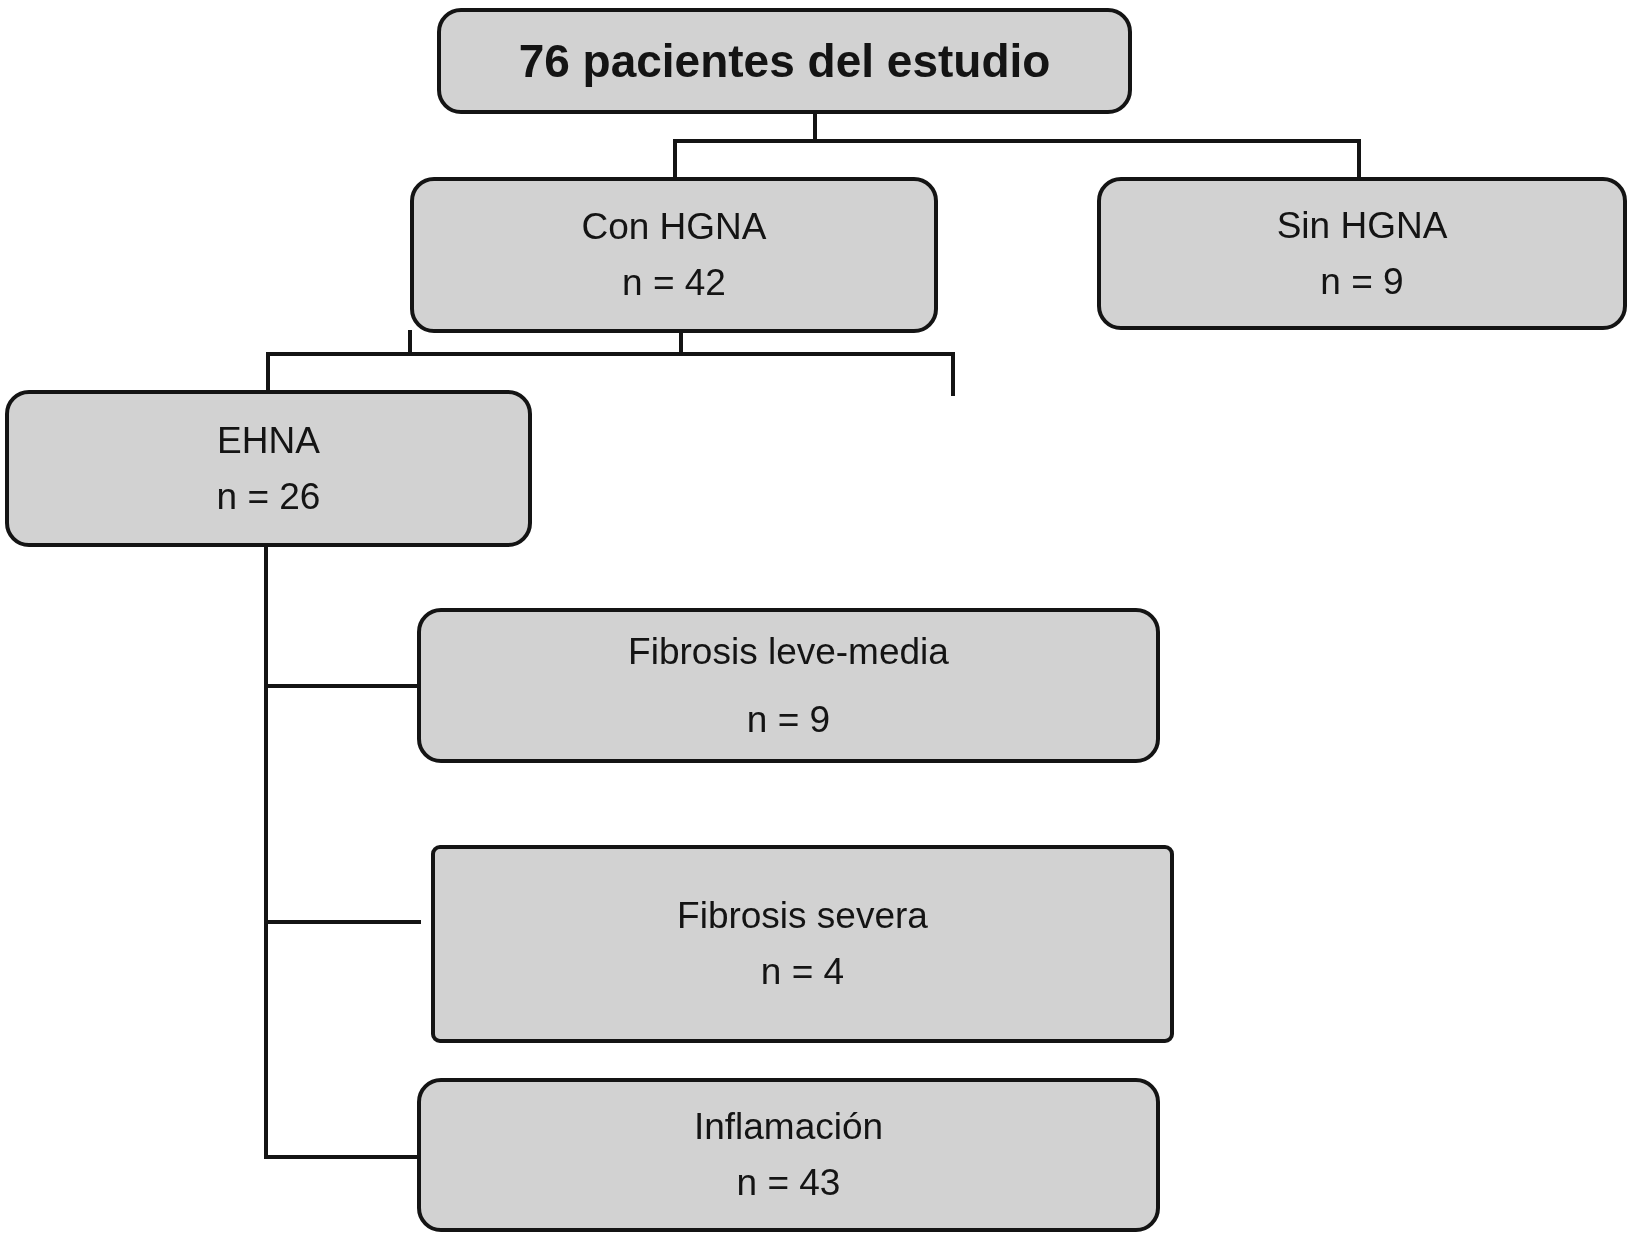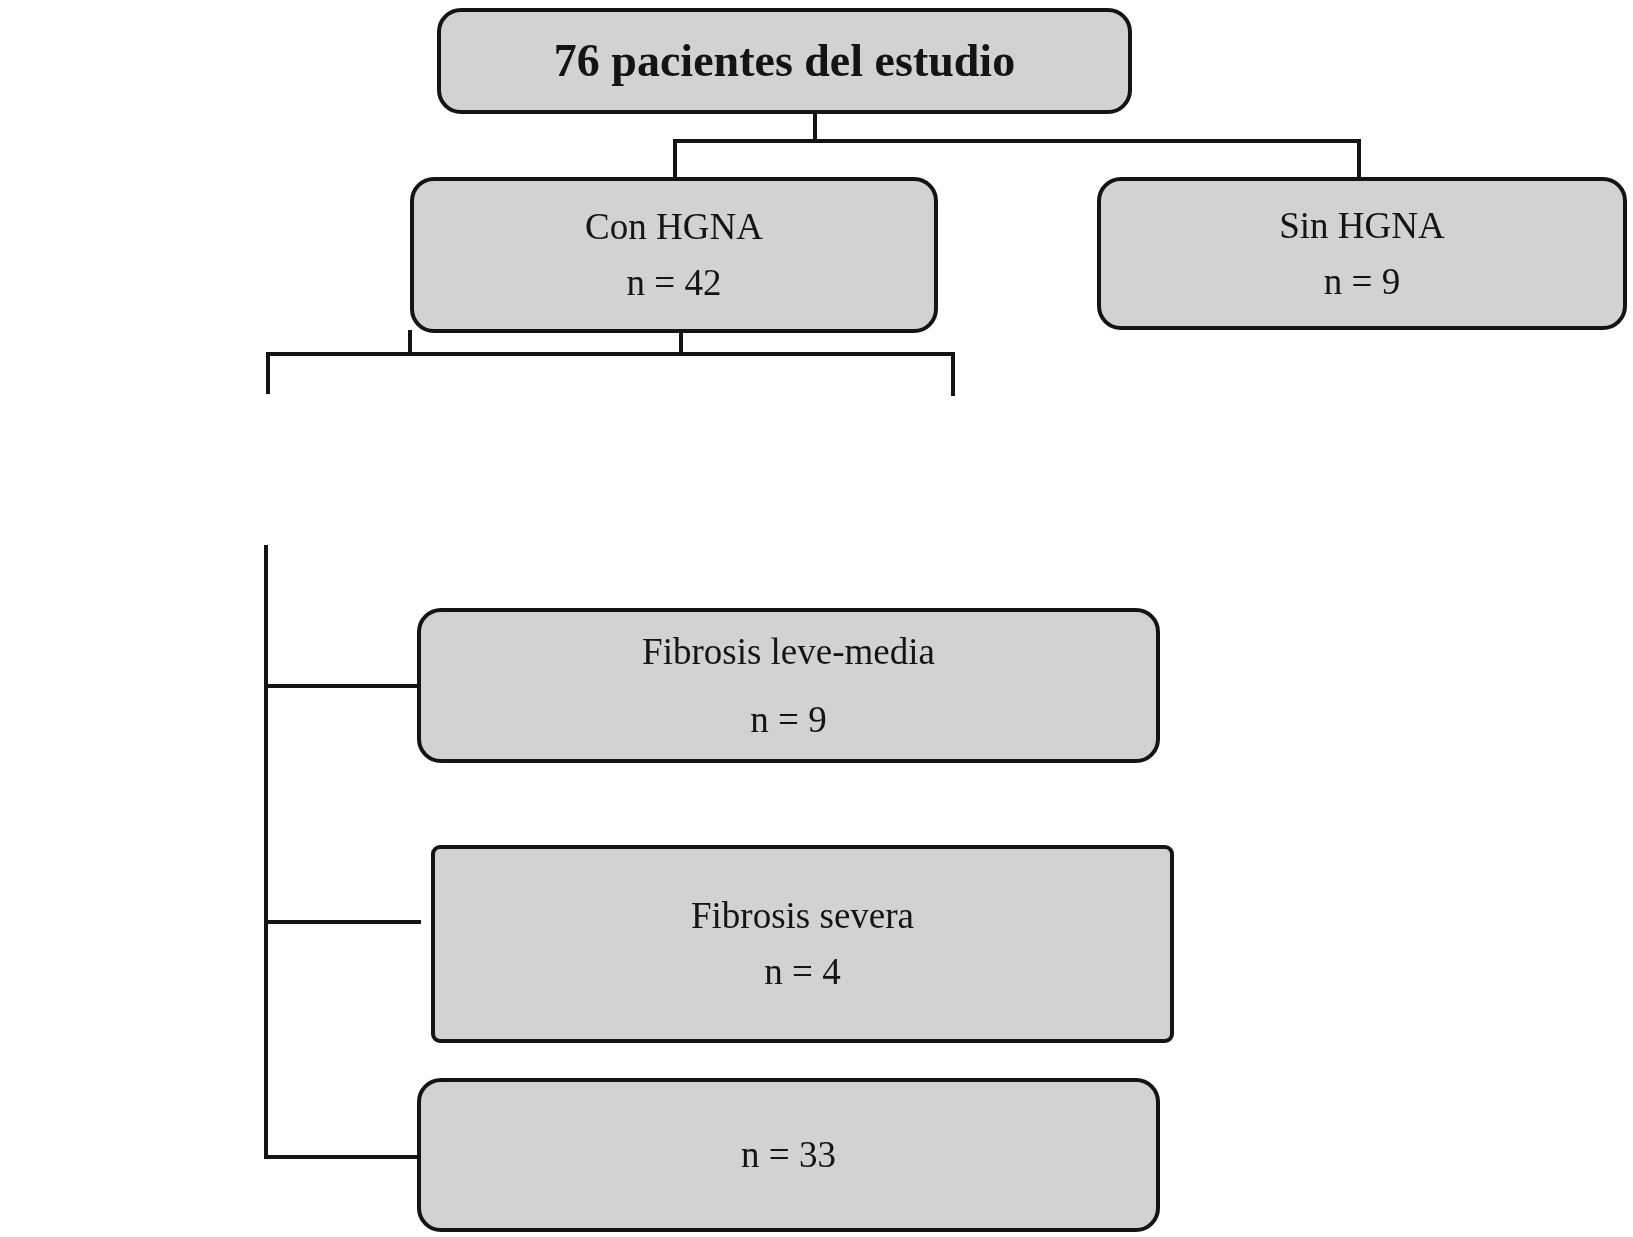--- a/index.html
+++ b/index.html
@@ -6,21 +6,21 @@
     margin: 0;
     padding: 0;
     background: #ffffff;
   }
   #canvas {
     position: relative;
     width: 1633px;
     height: 1237px;
     background: #ffffff;
     overflow: hidden;
-    font-family: Liberation Serif, serif;
+    font-family: Liberation Sans, sans-serif;
   }
   .node {
     position: absolute;
     box-sizing: border-box;
     background: #d2d2d2;
     border: 4px solid #141414;
     border-radius: 24px;
     display: flex;
     flex-direction: column;
     align-items: center;
@@ -95,29 +95,34 @@
   <div class="node" id="n-con-hgna">
     <span>Con HGNA</span>
     <span>n = 42</span>
   </div>
 
   <div class="node" id="n-sin-hgna">
     <span>Sin HGNA</span>
     <span>n = 9</span>
   </div>
 
+  <div class="node" id="n-ehna">
+    <span>EHNA</span>
+    <span>n = 26</span>
+  </div>
 
 
   <div class="node" id="n-fib-leve">
     <span>Fibrosis leve-media</span>
     <span>n = 9</span>
   </div>
 
   <div class="node" id="n-fib-severa">
     <span>Fibrosis severa</span>
     <span>n = 4</span>
   </div>
 
   <div class="node" id="n-inflamacion">
-    <span>n = 33</span>
+    <span>Inflamación</span>
+    <span>n = 43</span>
   </div>
 
 </div>
 
 </body></html>

